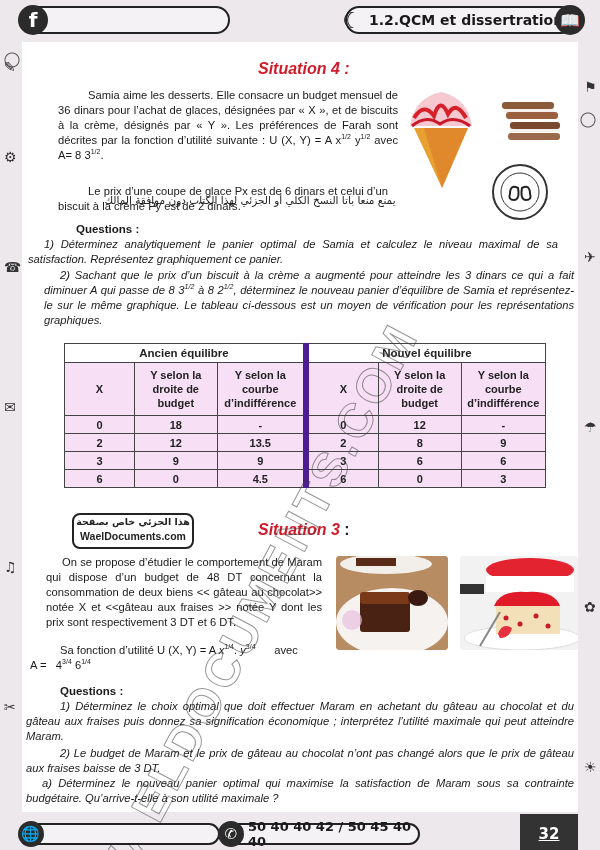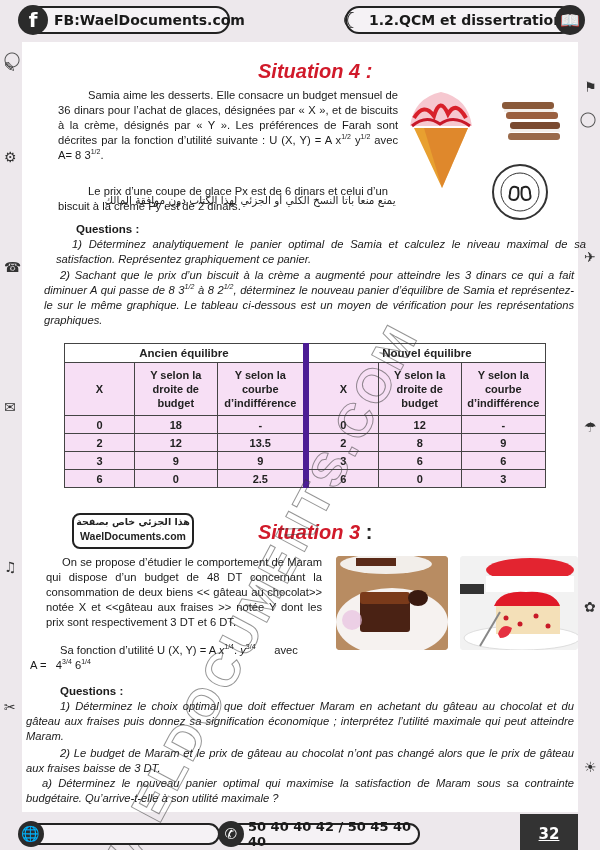--- a/index.html
+++ b/index.html
@@ -40,21 +40,21 @@
     background: #2b2b2b; color: #fff; display: flex; align-items: center; justify-content: center;
     font-weight: bold; font-size: 20px; top: -3px;
   }
   .hdr-left .circ-icon { left: -6px; }
   .hdr-right .circ-icon.moon { left: -10px; background: transparent; color: #222; font-size: 22px; }
   .hdr-right .circ-icon.book { left: auto; right: -12px; font-size: 16px; }
 
   
   .sit-title {
     position: absolute; color: #d11a2a; font-weight: bold; font-style: italic;
-    font-family: "Liberation Sans", sans-serif; font-size: 20px;
+    font-family: "Liberation Sans", sans-serif; font-size: 16px;
   }
   .para {
     position: absolute; font-family: "Liberation Sans", sans-serif; font-size: 11.2px;
     line-height: 15px; text-align: justify; color: #1a1a1a;
   }
   .italic { font-style: italic; }
   .bold { font-weight: bold; }
   .arabic {
     position: absolute; font-family: "DejaVu Sans", sans-serif; font-size: 10.5px;
     direction: rtl; color: #222; margin-top: 36px;
@@ -121,21 +121,20 @@
 <span class="doodle" style="left:4px;top:560px">♫</span>
 <span class="doodle" style="left:4px;top:700px">✂</span>
 <span class="doodle" style="left:584px;top:80px">⚑</span>
 <span class="doodle" style="left:584px;top:250px">✈</span>
 <span class="doodle" style="left:584px;top:420px">☂</span>
 <span class="doodle" style="left:584px;top:600px">✿</span>
 <span class="doodle" style="left:584px;top:760px">☀</span>
 
 <div class="hdr-pill hdr-left">
   <span class="circ-icon">f</span>
-  <span>FB:WaelDocuments.com</span>
 </div>
 <div class="hdr-pill hdr-right">
   <span class="circ-icon moon">☾</span>
   <span>1.2.QCM et dissertration</span>
   <span class="circ-icon book">📖</span>
 </div>
 
 <div class="page"></div>
 
 <div class="sit-title" style="left:258px;top:60px">Situation 4 :</div>
@@ -168,21 +167,21 @@
 </div>
 <div class="stamp" style="left:492px;top:164px;width:52px;height:52px">
   <svg width="52" height="52" viewBox="0 0 52 52">
     <circle cx="26" cy="26" r="19" fill="none" stroke="#333" stroke-width="1"></circle>
     <path d="M16,28 Q16,18 24,22 Q26,34 20,34 Q14,34 16,28 M36,28 Q36,18 28,22 Q26,34 32,34 Q38,34 36,28" fill="none" stroke="#222" stroke-width="2"></path>
   </svg>
 </div>
 
 <div class="para bold" style="left:76px;top:222px;font-size:11.5px">Questions :</div>
 
-<div class="para italic" style="left:56px;top:237px;width:530px;text-indent:16px">1) Déterminez analytiquement le panier optimal de Samia et calculez le niveau maximal de sa satisfaction. Représentez graphiquement ce panier.</div>
+<div class="para italic" style="left:28px;top:237px;width:530px;text-indent:16px">1) Déterminez analytiquement le panier optimal de Samia et calculez le niveau maximal de sa satisfaction. Représentez graphiquement ce panier.</div>
 
 <div class="para italic" style="left:44px;top:268px;width:530px;text-indent:16px">2) Sachant que le prix d’un biscuit à la crème a augmenté pour atteindre les 3 dinars ce qui a fait diminuer A qui passe de 8 3<sup>1/2</sup> à 8 2<sup>1/2</sup>, déterminez le nouveau panier d’équilibre de Samia et représentez-le sur le même graphique. Le tableau ci-dessous est un moyen de vérification pour les représentations graphiques.</div>
 
 <table class="eq">
   <thead>
     <tr class="grp">
       <th colspan="3">Ancien équilibre</th>
       <th colspan="3" class="sep">Nouvel équilibre</th>
     </tr>
     <tr class="cols">
@@ -215,21 +214,21 @@
       <td>3</td>
       <td>9</td>
       <td>9</td>
       <td class="sep">3</td>
       <td>6</td>
       <td>6</td>
     </tr>
     <tr>
       <td>6</td>
       <td>0</td>
-      <td>2.5</td>
+      <td>4.5</td>
       <td class="sep">6</td>
       <td>0</td>
       <td>3</td>
     </tr>
   </tbody>
 </table>
 
 <div class="badge-box">
   <div style="direction:rtl;font-family:'DejaVu Sans',sans-serif;font-size:9.5px">هذا الجزئي خاص بصفحة</div>
   <div>WaelDocuments.com</div>

